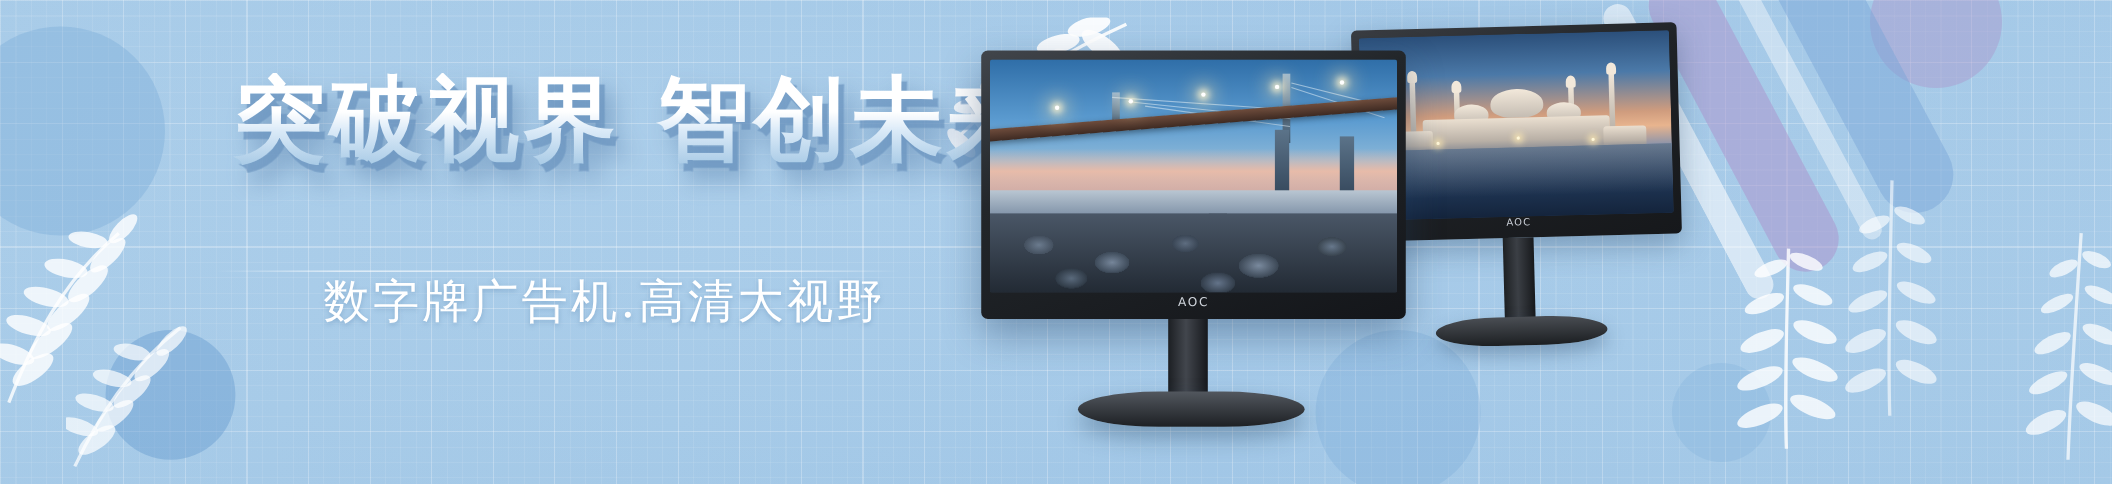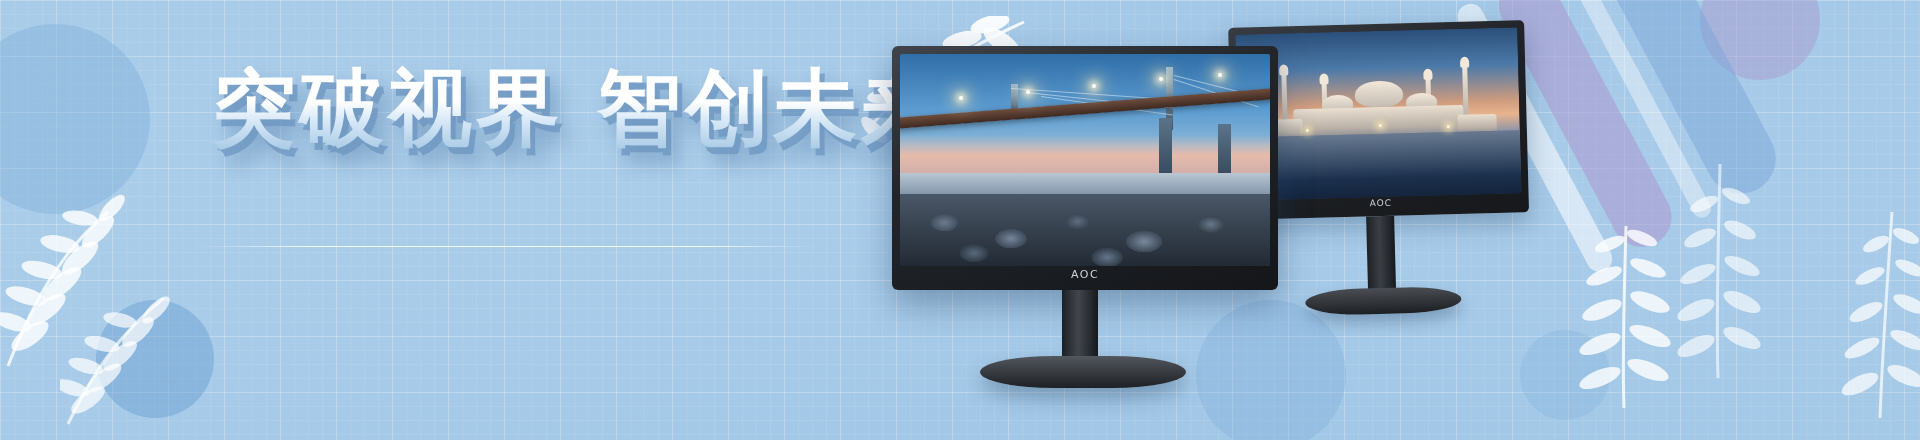--- a/index.html
+++ b/index.html
@@ -291,20 +291,21 @@
         <ellipse cx="30" cy="76" rx="16" ry="6" transform="rotate(-26 30 76)"></ellipse>
         <ellipse cx="70" cy="68" rx="16" ry="6" transform="rotate(24 70 68)"></ellipse>
         <ellipse cx="36" cy="44" rx="14" ry="6" transform="rotate(-26 36 44)"></ellipse>
         <ellipse cx="66" cy="36" rx="14" ry="6" transform="rotate(24 66 36)"></ellipse>
       </g>
     </svg>
   </div>
 
   <div class="copy">
     <div class="headline">突破视界 智创未来</div>
+    <div class="subtitle">数字牌广告机.高清大视野</div>
   </div>
 
   <div class="rule" style="top:246px;left:196px;"></div>
 
   <div class="monitors">
 
     <div class="mon mon-back">
       <div class="bezel">
         <div class="screen">
           <div class="sc-mosque">

